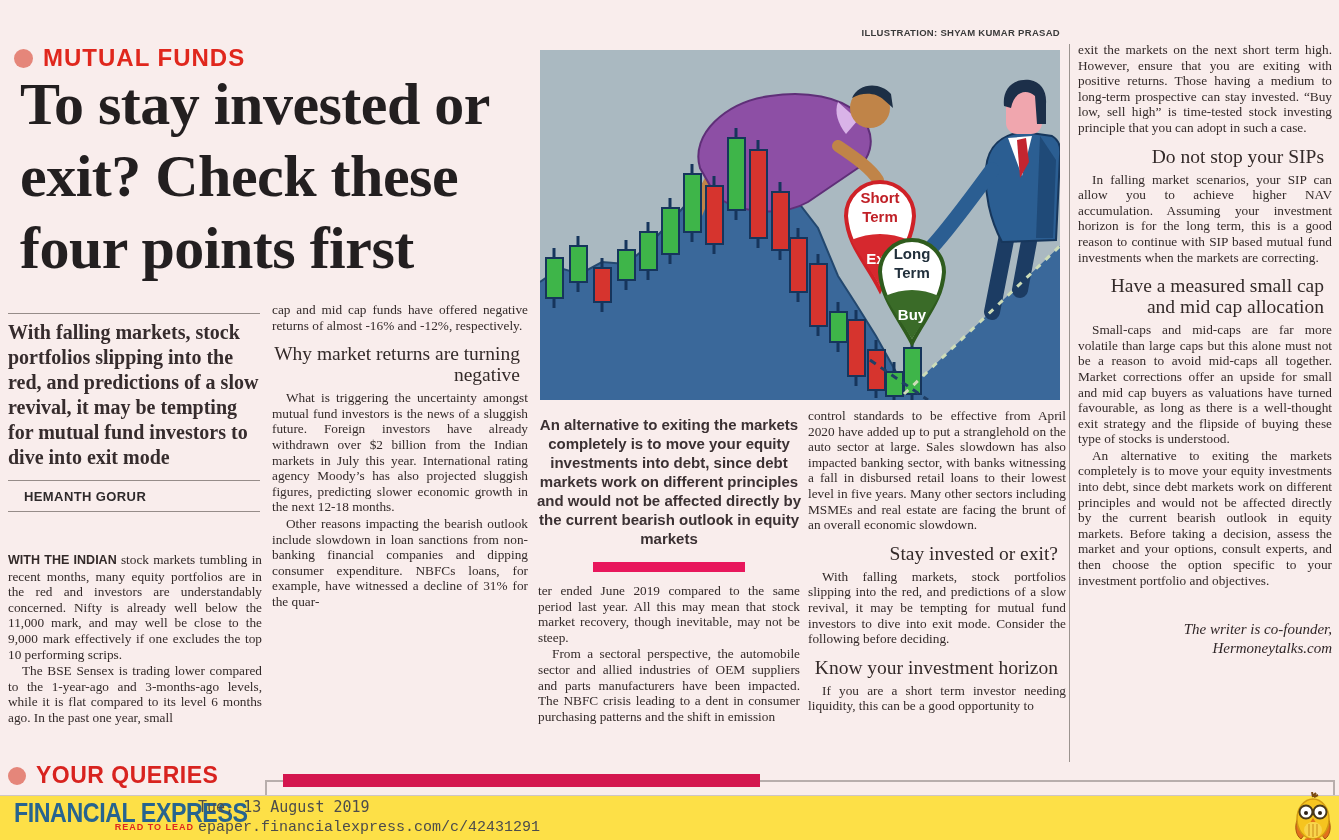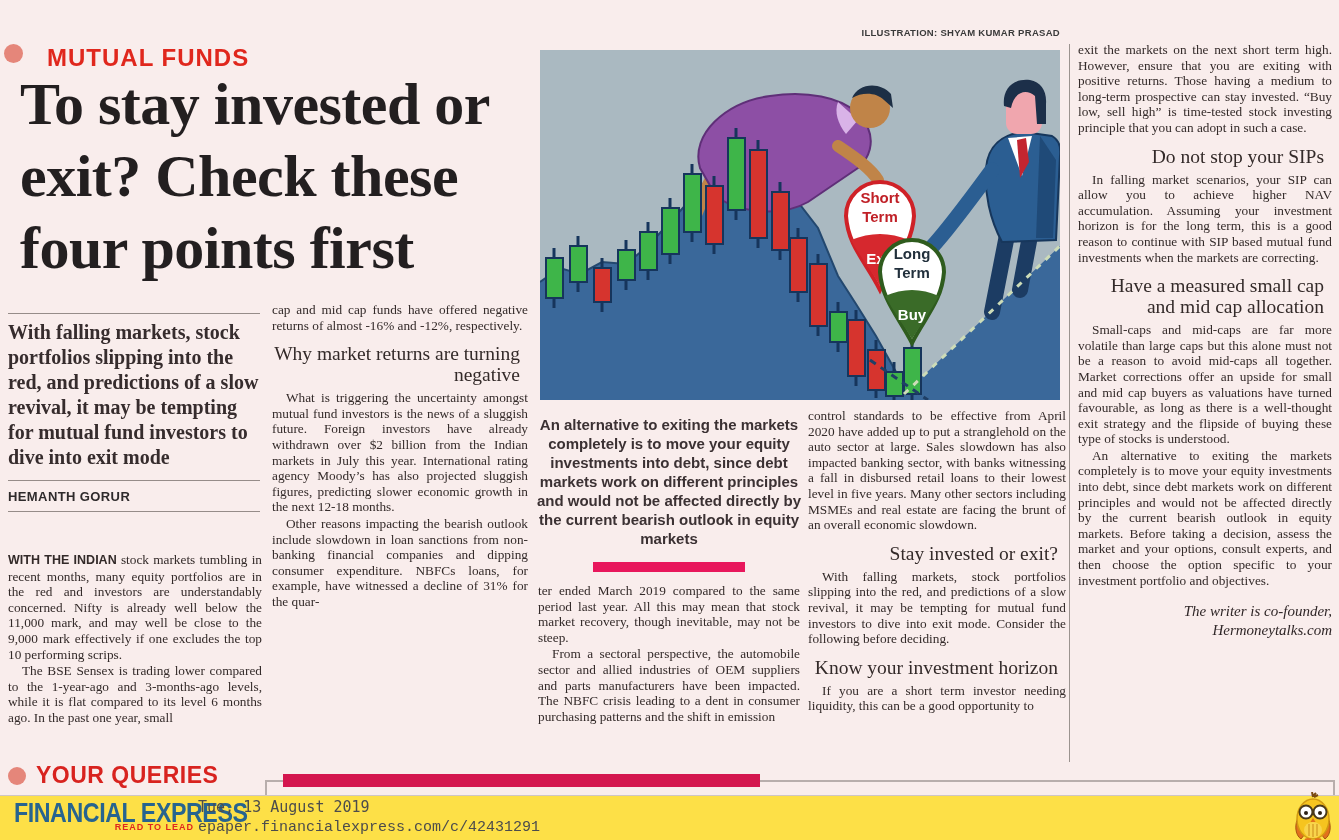--- a/index.html
+++ b/index.html
@@ -1,56 +1,56 @@
 <!DOCTYPE html>
 <html><head>
 <meta charset="utf-8">
 <style>
   html,body{margin:0;padding:0;background:#e8e0de;}
   .page{
     position:relative;width:1339px;height:840px;background:#f9edec;
     overflow:hidden;font-family:"Liberation Serif","DejaVu Serif",serif;color:#332a29;
   }
   
-  .kicker{position:absolute;left:4px;top:44px;display:flex;gap:24px;}
+  .kicker{position:absolute;left:14px;top:44px;display:flex;align-items:center;gap:10px;}
   .kicker .dot{width:19px;height:19px;border-radius:50%;background:#e5867a;flex:0 0 auto;}
   .kicker .kicker-text{
     font-family:"Liberation Sans","DejaVu Sans",sans-serif;font-weight:bold;
     font-size:24px;letter-spacing:1px;color:#e0271d;
   }
   .headline{
     position:absolute;left:16px;top:64px;width:512px;margin:4px;
     font-size:60px;line-height:72px;font-weight:bold;color:#231f20;letter-spacing:-0.5px;
   }
   
   .standfirst-block{position:absolute;left:8px;top:313px;width:252px;}
   .rule{border:0;border-top:1px solid #968c89;margin:0;}
   .standfirst{
     margin:6px 0 10px 0;font-size:20px;line-height:25px;font-weight:bold;color:#362c2d;
   }
   .byline{
-    margin:8px 0 7px 0;font-family:"Liberation Sans","DejaVu Sans",sans-serif;
+    margin:8px 0 7px 16px;font-family:"Liberation Sans","DejaVu Sans",sans-serif;
     font-weight:bold;font-size:13px;letter-spacing:0.4px;color:#2e2a2b;
   }
   
   .col{position:absolute;font-size:13.3px;line-height:15.6px;text-align:justify;}
   .col p{margin:0 0 1px 0;text-indent:14px;}
   .col p.noindent{text-indent:0;}
   .col h3{
     font-size:19.5px;line-height:21px;font-weight:normal;color:#332a29;
     margin:10px 8px 5px 0;text-align:right;
   }
   .leadin{font-family:"Liberation Sans","DejaVu Sans",sans-serif;font-weight:bold;font-size:12.5px;}
   .col1{left:8px;top:552px;width:254px;}
   .col2{left:272px;top:302px;width:256px;}
   .col3{left:538px;top:583px;width:262px;}
   .col4{left:808px;top:408px;width:258px;}
   .col5{left:1078px;top:42px;width:254px;}
   .writer-credit{
-    margin-top:14px;text-align:right;font-style:italic;font-size:15px;line-height:19px;color:#2f2627;
+    margin-top:32px;text-align:right;font-style:italic;font-size:15px;line-height:19px;color:#2f2627;
   }
   .vrule{position:absolute;left:1069px;top:44px;width:1px;height:718px;background:#9b938f;}
   
   .ill-credit{
     position:absolute;left:760px;top:27px;width:300px;text-align:right;
     font-family:"Liberation Sans","DejaVu Sans",sans-serif;font-weight:bold;
     font-size:9.5px;letter-spacing:0.3px;color:#3a3a3a;
   }
   .illustration{position:absolute;left:540px;top:50px;width:594px;height:350px;}
   .illustration svg{display:block;}
@@ -226,21 +226,21 @@
       </g>
     </svg>
   </div>
 
   <div class="caption-block">
     <p class="caption">An alternative to exiting the markets completely is to move your equity investments into debt, since debt markets work on different principles and would not be affected directly by the current bearish outlook in equity markets</p>
     <div class="caption-bar"></div>
   </div>
 
   <div class="col col3">
-    <p class="noindent">ter ended March 2019 compared to the same period last year. All this may mean that stock market recovery, though inevitable, may not be steep.</p>
+    <p class="noindent">ter ended June 2019 compared to the same period last year. All this may mean that stock market recovery, though inevitable, may not be steep.</p>
     <p>From a sectoral perspective, the automobile sector and allied industries of OEM suppliers and parts manufacturers have been impacted. The NBFC crisis leading to a dent in consumer purchasing patterns and the shift in emission</p>
   </div>
 
   <div class="col col4">
     <p class="noindent">control standards to be effective from April 2020 have added up to put a stranglehold on the auto sector at large. Sales slowdown has also impacted banking sector, with banks witnessing a fall in disbursed retail loans to their lowest level in five years. Many other sectors including MSMEs and real estate are facing the brunt of an overall economic slowdown.</p>
     <h3>Stay invested or exit?</h3>
     <p>With falling markets, stock portfolios slipping into the red, and predictions of a slow revival, it may be tempting for mutual fund investors to dive into exit mode. Consider the following before deciding.</p>
     <h3>Know your investment horizon</h3>
     <p>If you are a short term investor needing liquidity, this can be a good opportunity to</p>
   </div>

